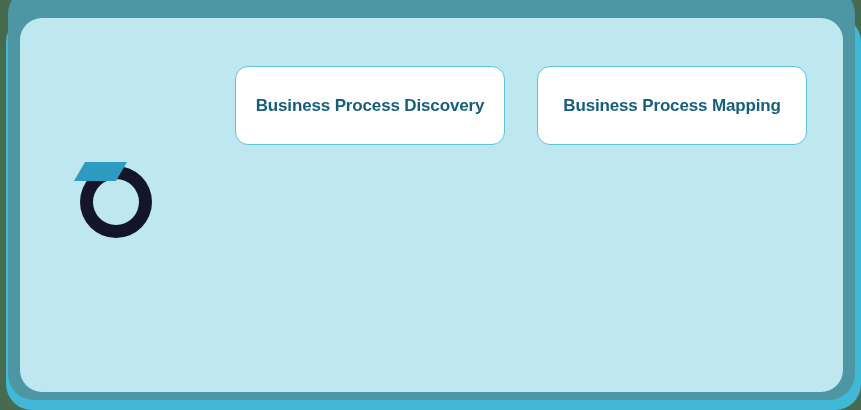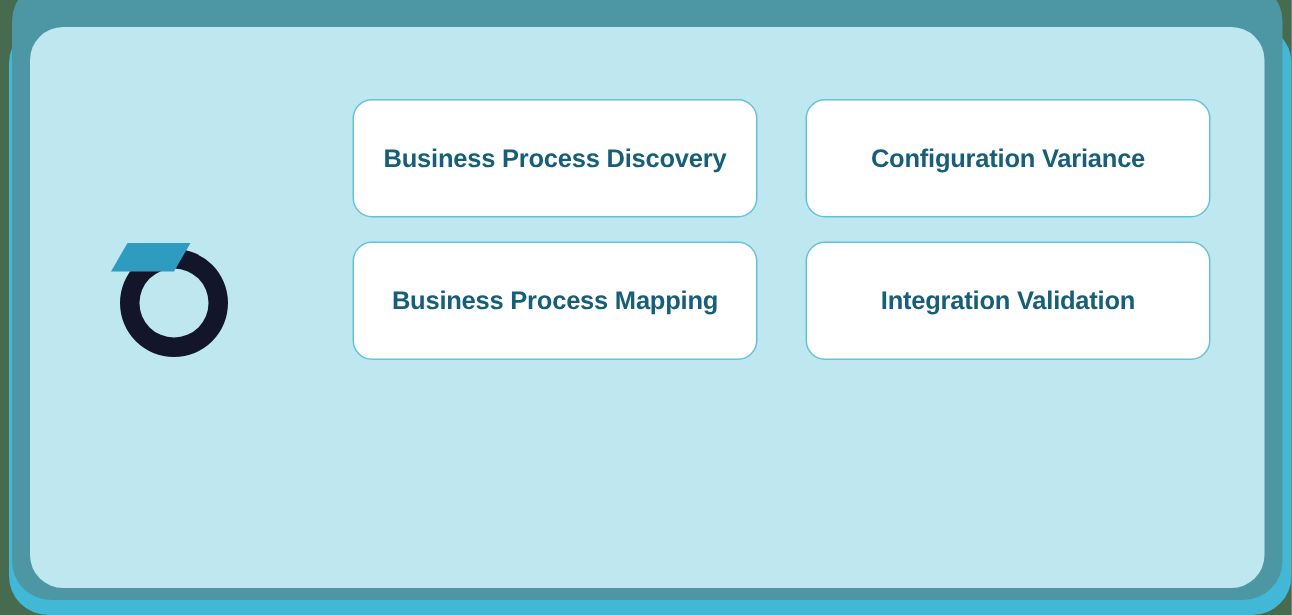--- a/index.html
+++ b/index.html
@@ -110,23 +110,17 @@
                M49 27 A23 23 0 1 1 26 50 A23 23 0 0 1 49 27 Z" fill="#13162b" fill-rule="evenodd"></path>
       <path d="M7 29 L18 10 L60 10 L49 29 Z" fill="#2e9cc0"></path>
     </svg>
   </div>
 
   <div class="grid">
     <div class="card">
       <span class="card-label">Business Process Discovery</span>
     </div>
     <div class="card">
-      <span class="card-label">Configuration Variance</span>
-    </div>
-    <div class="card">
       <span class="card-label">Business Process Mapping</span>
-    </div>
-    <div class="card">
-      <span class="card-label">Integration Validation</span>
     </div>
   </div>
 
 </div>
 
 </body></html>

